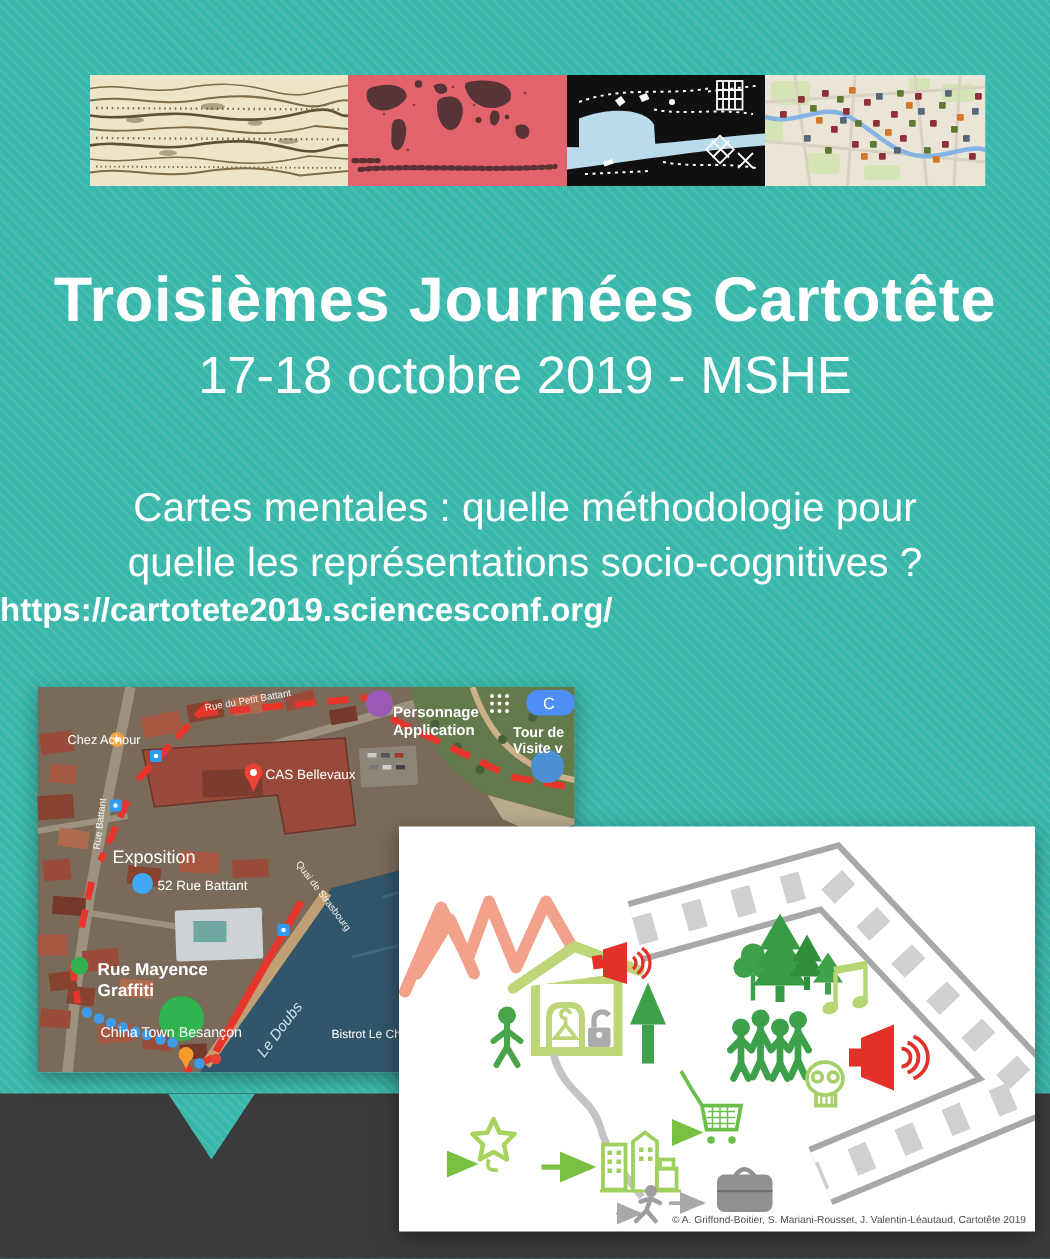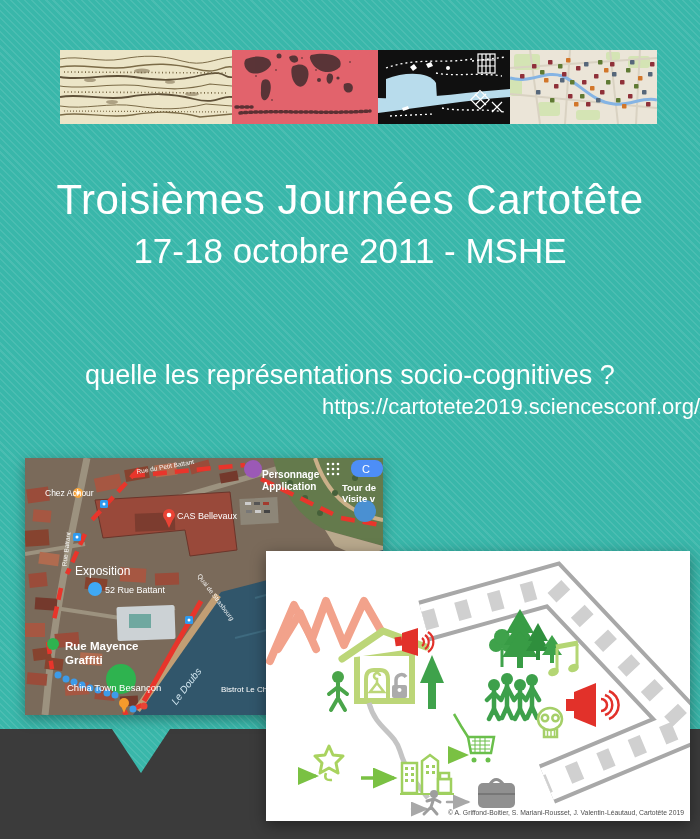--- a/index.html
+++ b/index.html
@@ -5,27 +5,27 @@
   html,body{margin:0;padding:0;background:#222;}
   .poster{
     position:relative;width:700px;height:839px;overflow:hidden;
     background-color:#39b7aa;
     background-image:repeating-linear-gradient(45deg,rgba(255,255,255,.09) 0 1.5px,rgba(255,255,255,0) 1.5px 5px);
     font-family:"Liberation Sans",sans-serif;
   }
   .strip{position:absolute;left:60px;top:50px;height:74px;display:flex;z-index:1;}
   .strip svg{display:block;height:74px;}
   .title{position:absolute;left:0;top:176px;width:100%;text-align:center;color:#fff;
-    font-size:42px;font-weight:400;letter-spacing:.5px;white-space:nowrap;z-index:1;}
+    font-size:42px;font-weight:700;letter-spacing:.5px;white-space:nowrap;z-index:1;}
   .dateline{position:absolute;left:0;top:231px;width:100%;text-align:center;color:#fff;
     font-size:35px;font-weight:400;white-space:nowrap;z-index:1;}
   .subtitle{position:absolute;left:0;top:320px;width:100%;text-align:center;color:#fff;
     font-size:27px;font-weight:400;line-height:37px;z-index:1;}
-  .url{position:absolute;left:0;top:394px;width:100%;text-align:right;color:#fff;
-    font-size:22px;font-weight:400;z-index:1;}
+  .url{position:absolute;left:0;top:394px;width:100%;text-align:left;color:#fff;
+    font-size:22px;font-weight:700;z-index:1;}
   .dark-band{position:absolute;left:0;top:729px;width:700px;height:110px;background:#3b3b3b;z-index:2;}
   .teal-tail{position:absolute;left:112px;top:729px;width:58px;height:44px;z-index:3;
     background-color:#39b7aa;
     background-image:repeating-linear-gradient(45deg,rgba(255,255,255,.09) 0 1.5px,rgba(255,255,255,0) 1.5px 5px);
     clip-path:polygon(0 0,100% 0,50% 100%);}
   .map-shot{position:absolute;left:25px;top:458px;width:358px;height:257px;z-index:4;
     box-shadow:0 4px 12px rgba(0,0,0,.35);}
   .map-shot svg{display:block;}
   .card{position:absolute;left:266px;top:551px;width:424px;height:270px;background:#fff;z-index:5;
     box-shadow:0 4px 14px rgba(0,0,0,.4);}
@@ -183,23 +183,23 @@
           <rect x="86" y="48" width="4.5" height="4.5" rx=".8"></rect>
         <rect x="102" y="22" width="4.5" height="4.5" rx=".8"></rect>
           <rect x="120" y="10" width="4.5" height="4.5" rx=".8"></rect>
         <rect x="132" y="40" width="4.5" height="4.5" rx=".8"></rect>
           <rect x="138" y="22" width="4.5" height="4.5" rx=".8"></rect>
       </g>
     </svg>
   </div>
 
   <div class="title">Troisièmes Journées Cartotête</div>
-  <div class="dateline">17-18 octobre 2011 - MSHE</div>
+  <div class="dateline">17-18 octobre 2019 - MSHE</div>
   <div class="subtitle">
-    <br>
+    <span>Cartes mentales : quelle méthodologie pour</span><br>
     <span>quelle les représentations socio-cognitives ?</span>
   </div>
   <div class="url">https://cartotete2019.sciencesconf.org/</div>
 
   <div class="dark-band"></div>
   <div class="teal-tail"></div>
 
   <div class="map-shot">
     <svg width="358" height="257" viewBox="0 0 358 257">
       <rect width="358" height="257" fill="#7a6a5a"></rect>

